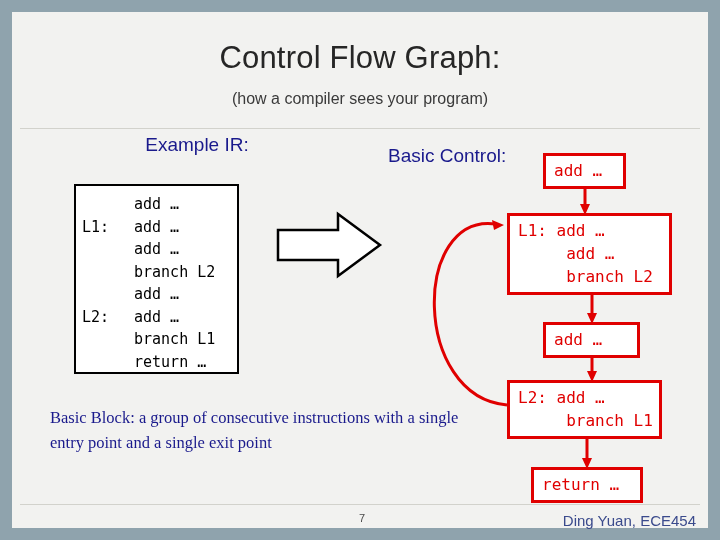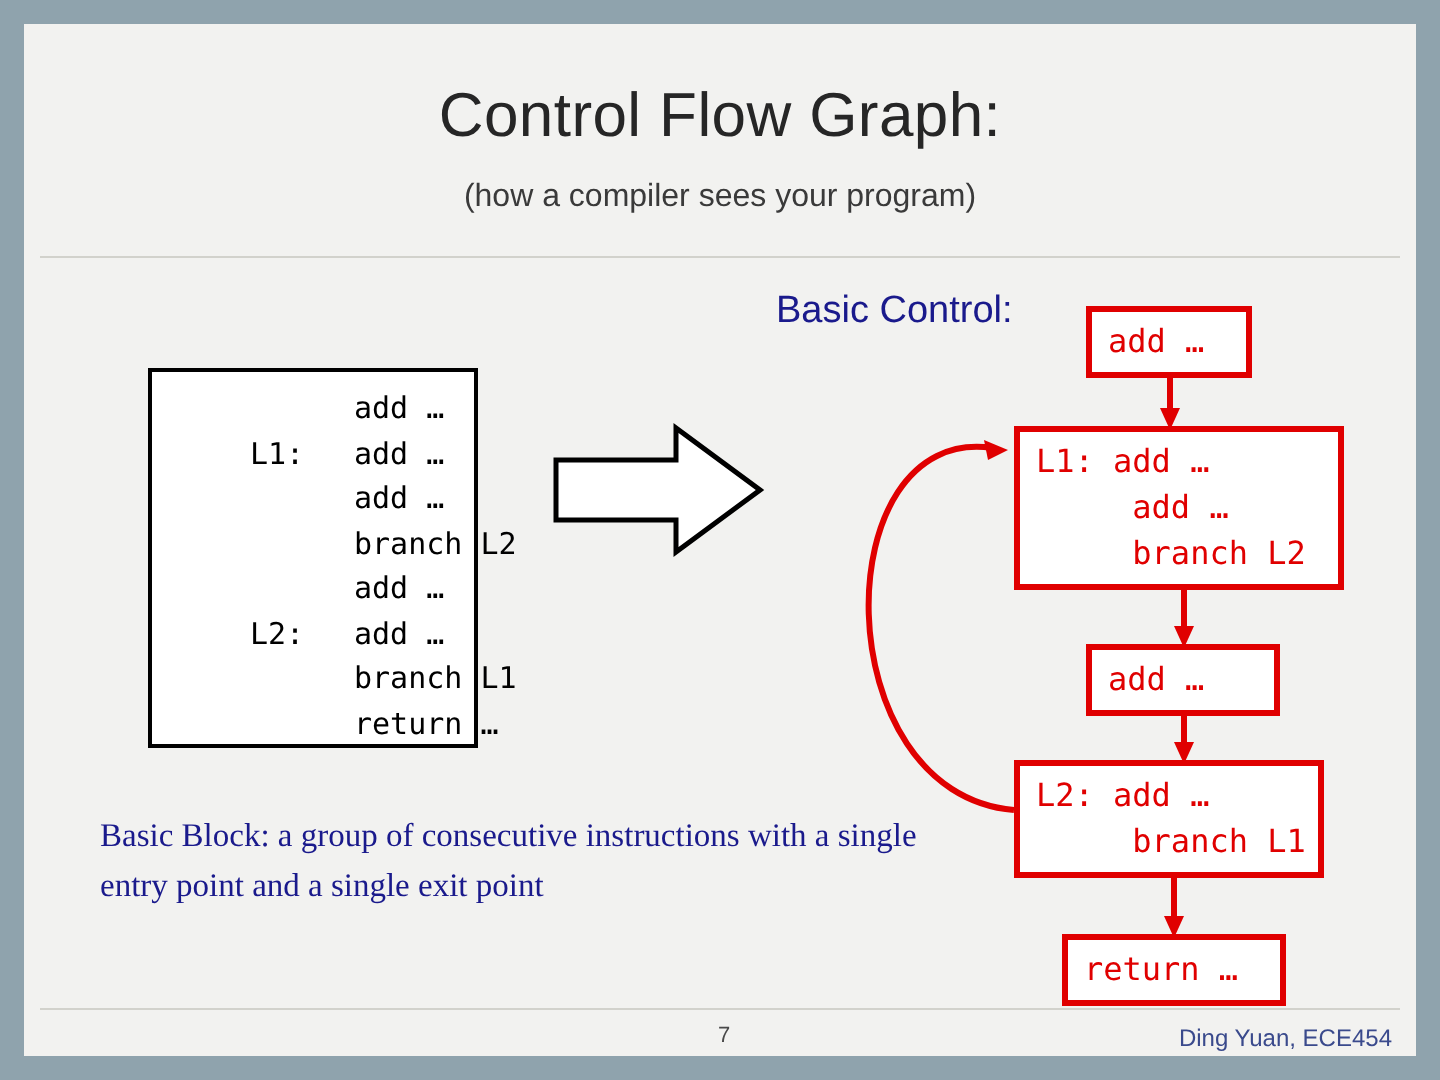--- a/index.html
+++ b/index.html
@@ -97,21 +97,20 @@
     top: 7px;
     font-family: "DejaVu Sans Mono", monospace;
     font-size: 15px;
     line-height: 22.5px;
     color: #000;
     white-space: pre;
   }
   .ir-code .lbl {
     display: inline-block;
     width: 52px;
-    margin-left: 43px;
   }
 
   .arrow-wrap {
     position: absolute;
     left: 262px;
     top: 198px;
     width: 110px;
     height: 70px;
   }
 
@@ -160,35 +159,36 @@
     top: 500px;
     width: 40px;
     text-align: center;
     font-size: 11px;
     color: #4a4a4a;
   }
   .credit {
     position: absolute;
     right: 12px;
     top: 500px;
-    font-size: 12px;
+    font-size: 15px;
     color: #3a4a8c;
   }
 </style>
 </head>
 <body>
 
 <div class="slide">
 
   <div class="title-area">
     <div class="title-main">Control Flow Graph:</div>
     <div class="title-sub">(how a compiler sees your program)</div>
   </div>
   <div class="hrule"></div>
 
+  <div class="lbl-example">Example IR:</div>
   <div class="lbl-basic-blocks">Basic Control:</div>
 
   <div class="ir-box">
     <div class="ir-code"><div><span class="lbl"></span><span>add …</span></div><div><span class="lbl">L1:</span><span>add …</span></div><div><span class="lbl"></span><span>add …</span></div><div><span class="lbl"></span><span>branch L2</span></div><div><span class="lbl"></span><span>add …</span></div><div><span class="lbl">L2:</span><span>add …</span></div><div><span class="lbl"></span><span>branch L1</span></div><div><span class="lbl"></span><span>return …</span></div></div>
   </div>
 
   <div class="arrow-wrap">
     <svg width="110" height="70" viewBox="0 0 110 70">
       <polygon points="4,20 64,20 64,4 106,35 64,66 64,50 4,50" fill="#ffffff" stroke="#000000" stroke-width="2.5" stroke-linejoin="miter"></polygon>
     </svg>

